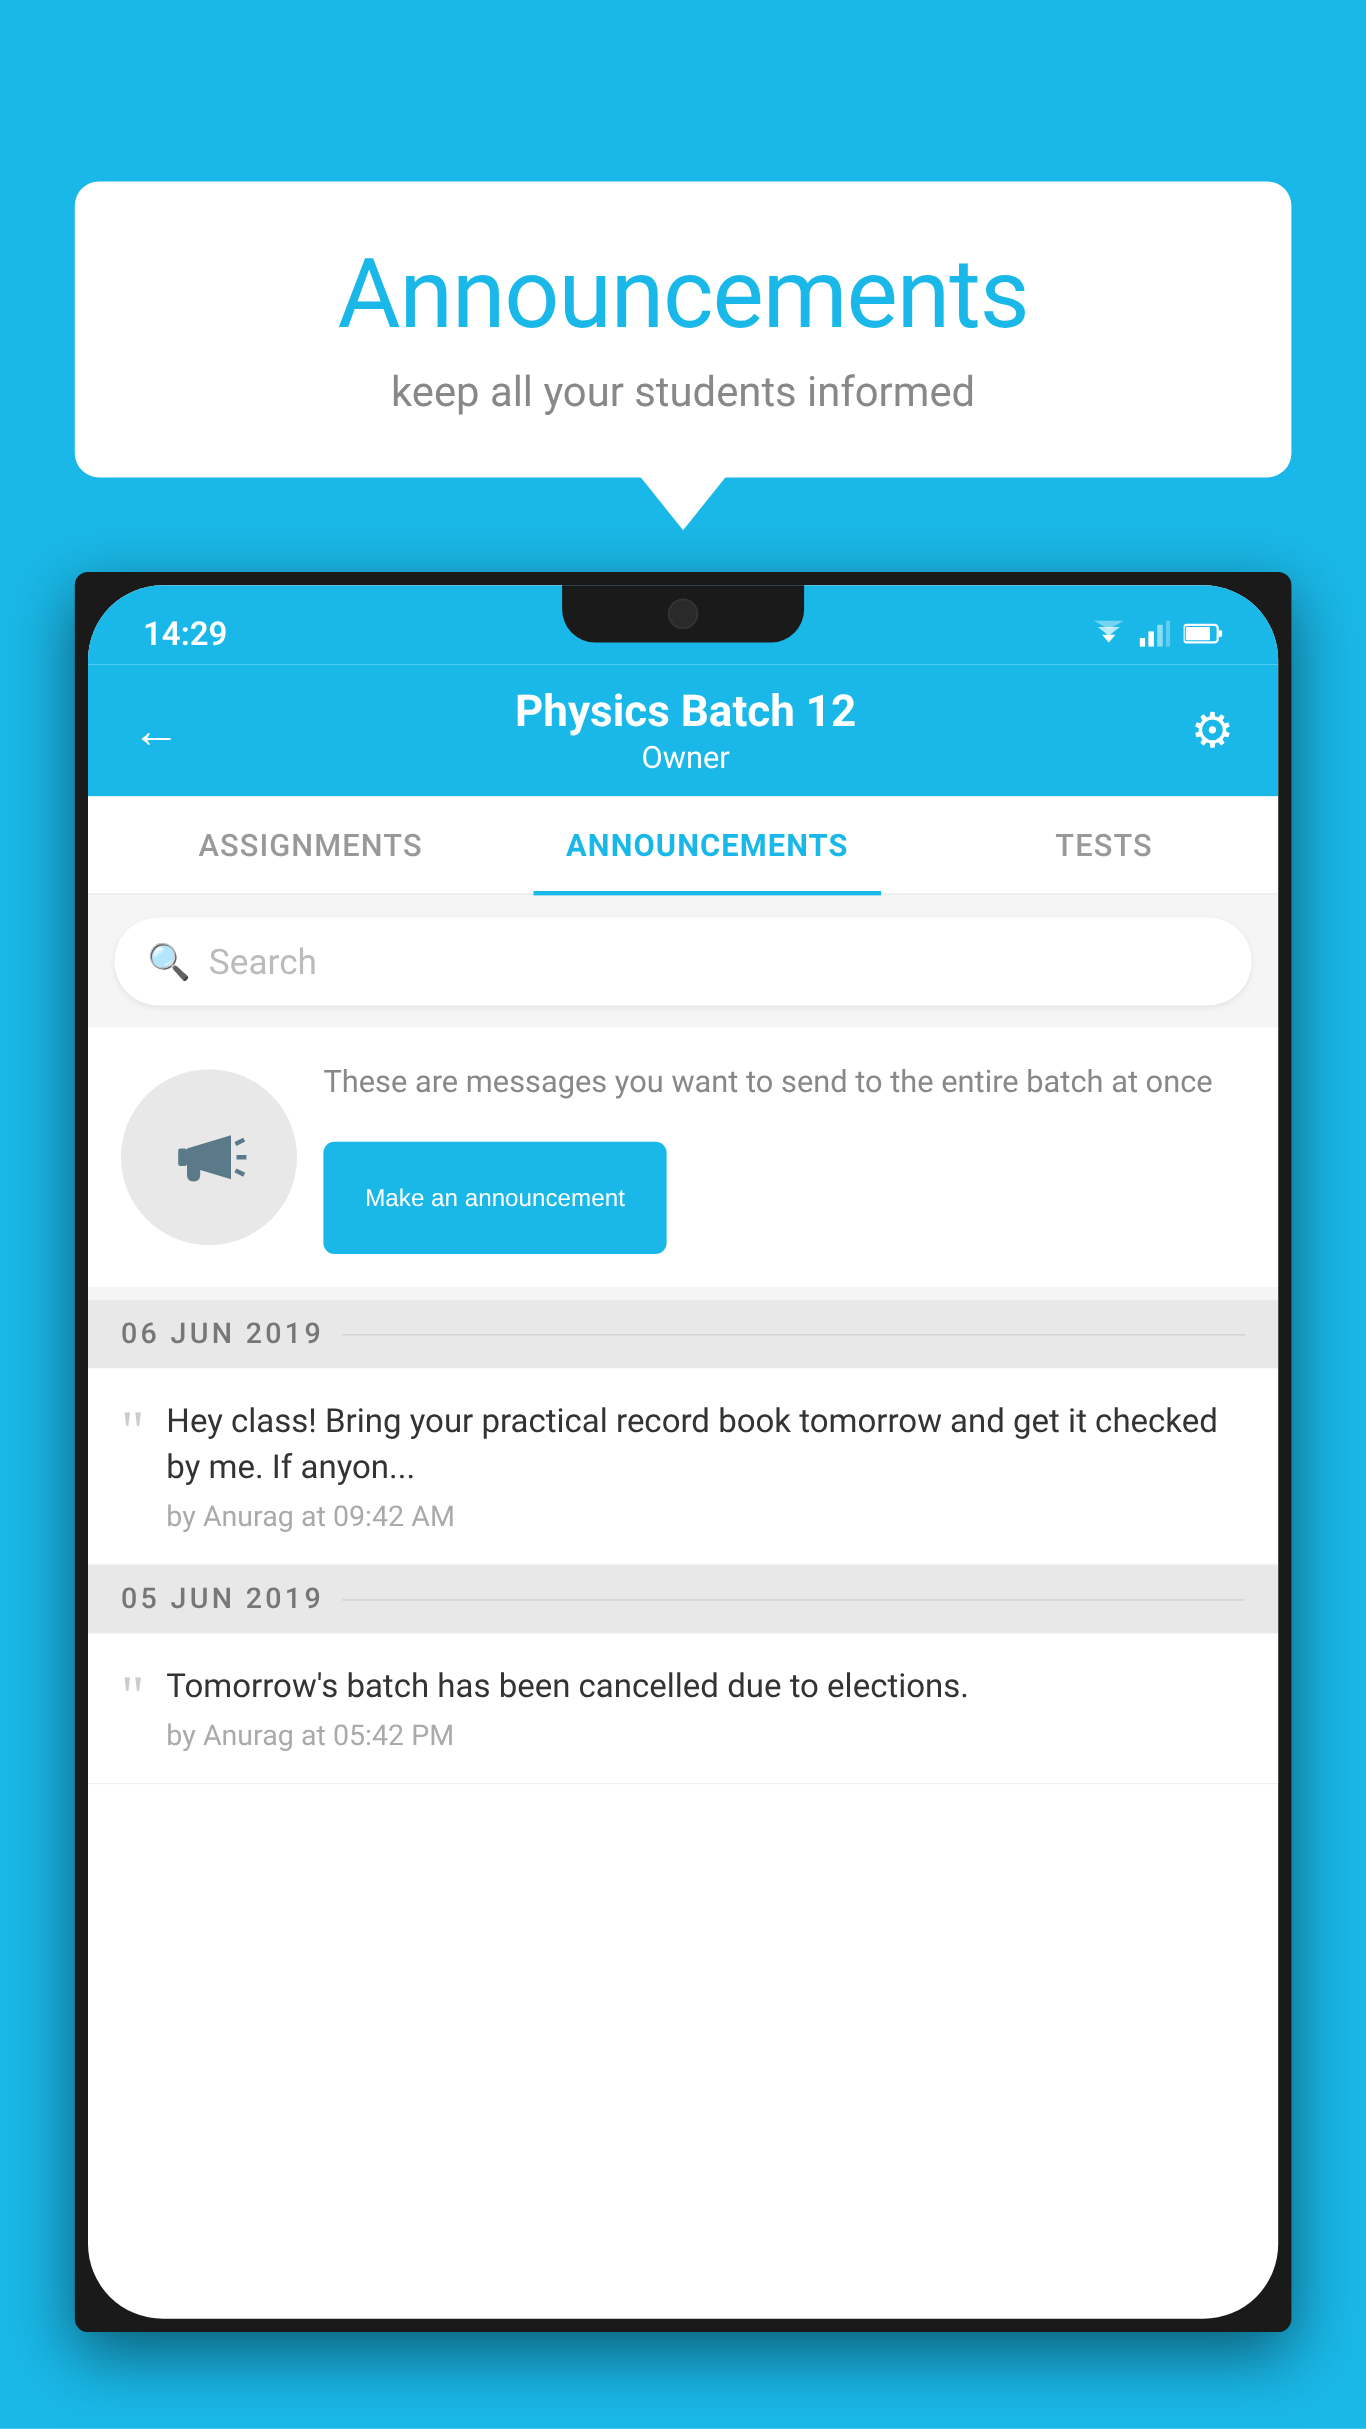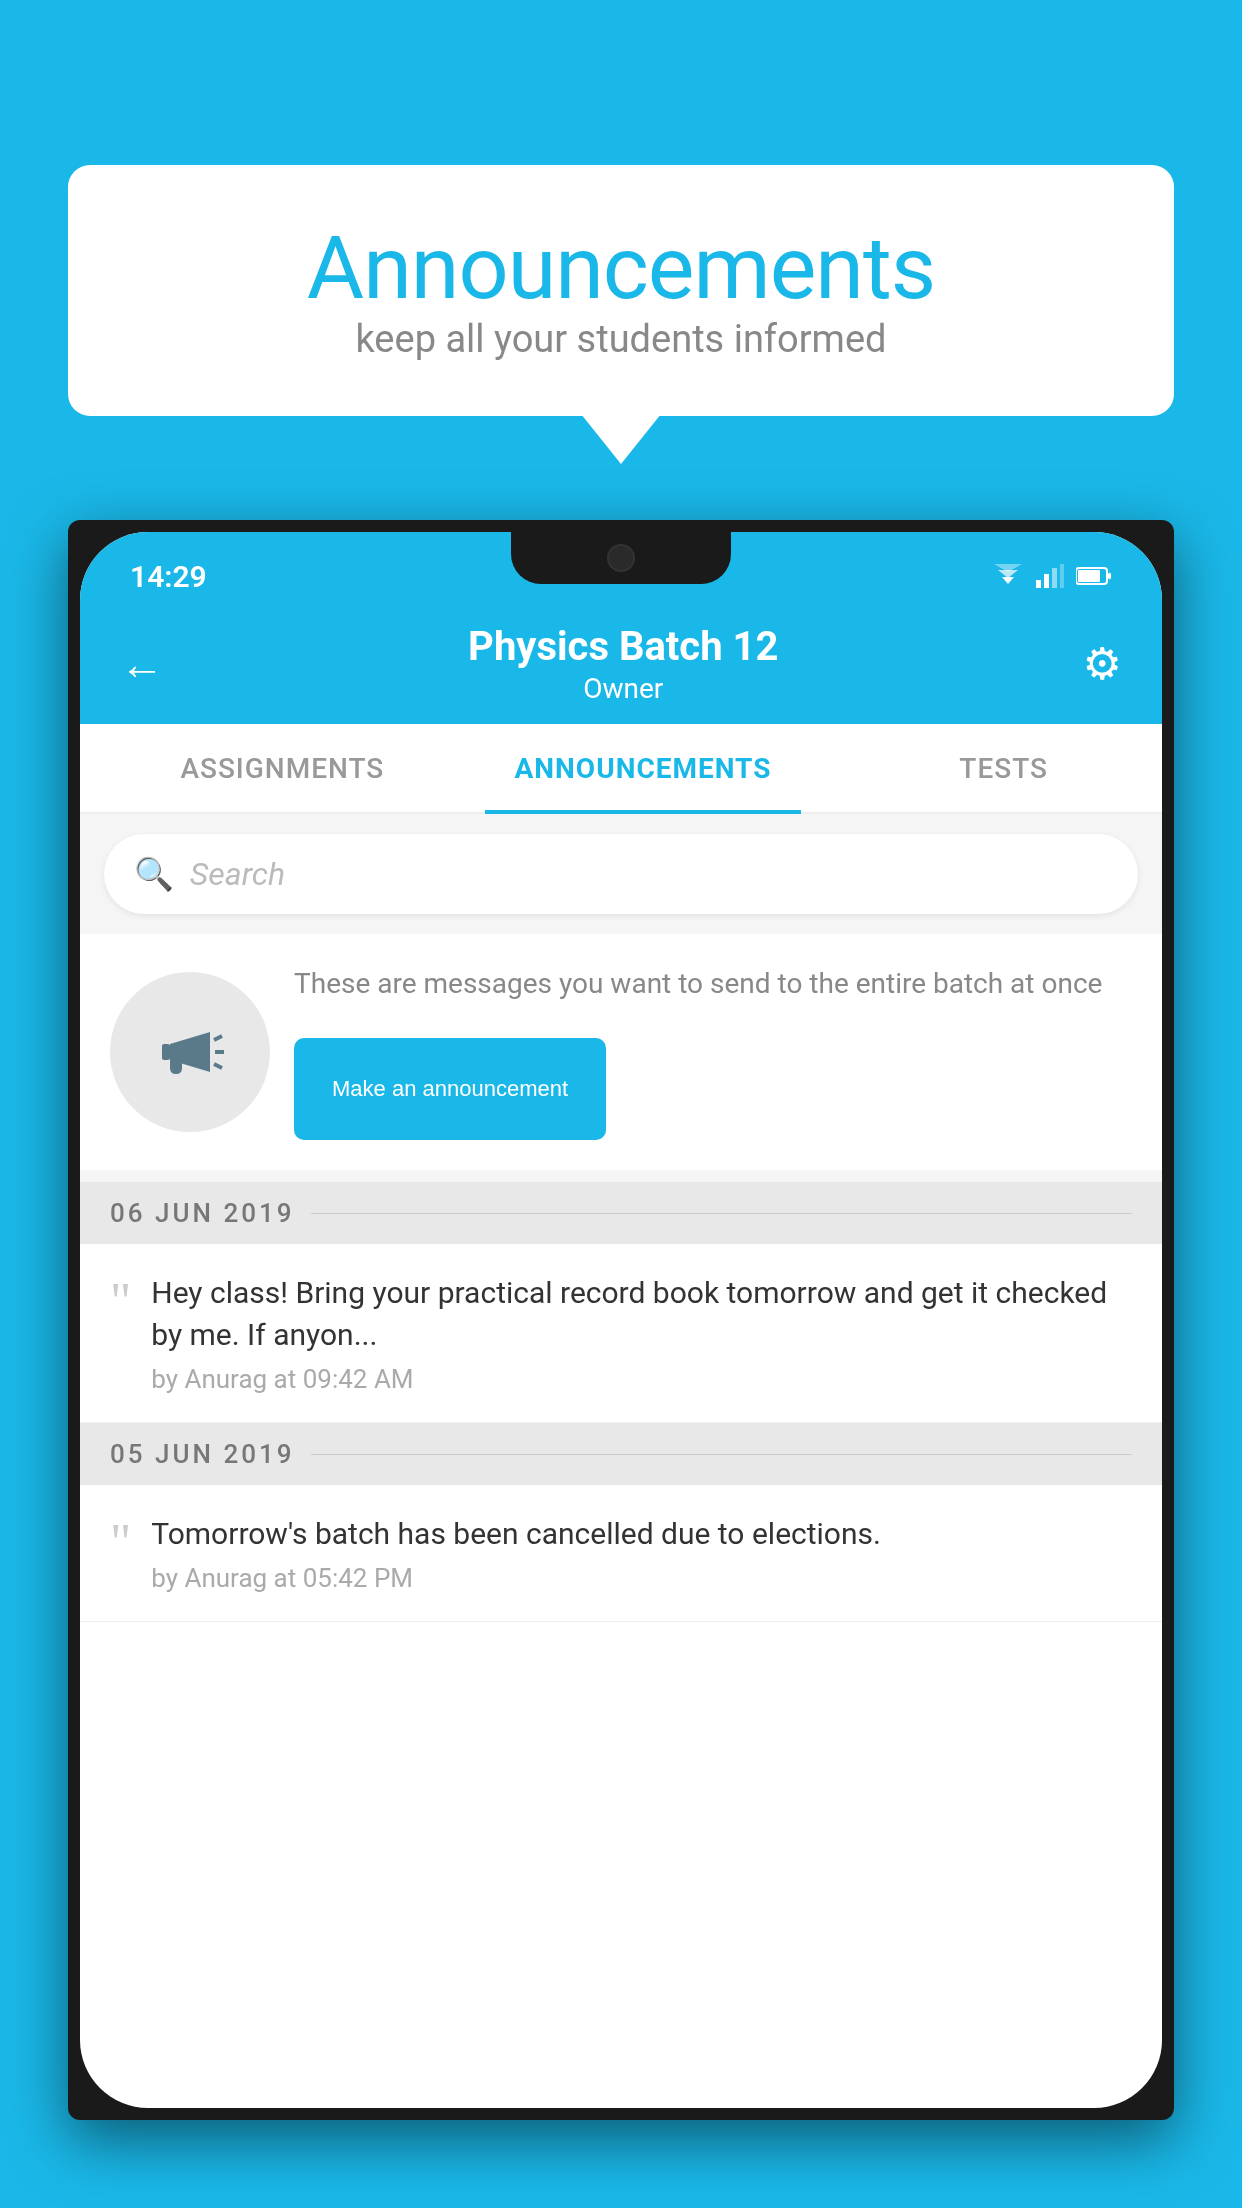--- a/index.html
+++ b/index.html
@@ -46,20 +46,21 @@
       font-size: 88px;
       color: #1ab8e8;
       font-weight: 400;
       letter-spacing: -1px;
       line-height: 1.1;
     }
 
     .bubble-subtitle {
       font-size: 38px;
       color: #888;
+      margin-top: 18px;
       font-weight: 400;
     }
 
     
     .phone-frame {
       position: absolute;
       top: 520px;
       left: 68px;
       right: 68px;
       bottom: 0;
@@ -235,21 +236,20 @@
     }
 
     .search-icon-wrap {
       color: #aaa;
       font-size: 32px;
     }
 
     .search-placeholder {
       color: #bbb;
       font-size: 32px;
-      font-style: italic;
     }
 
     
     .promo-card {
       background: white;
       margin: 0 0 12px 0;
       padding: 30px 30px;
       display: flex;
       align-items: center;
       gap: 24px;

